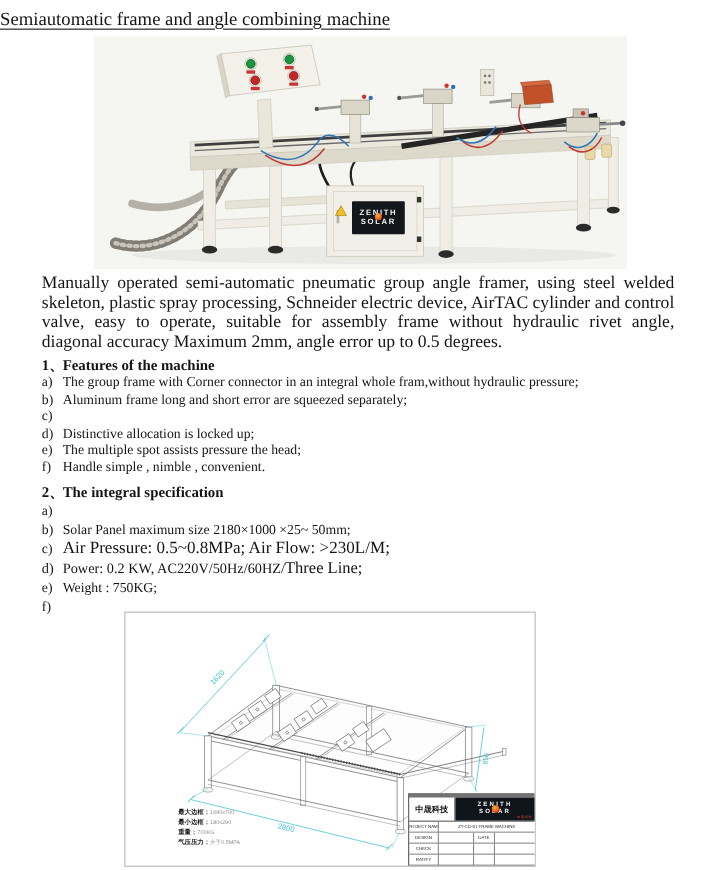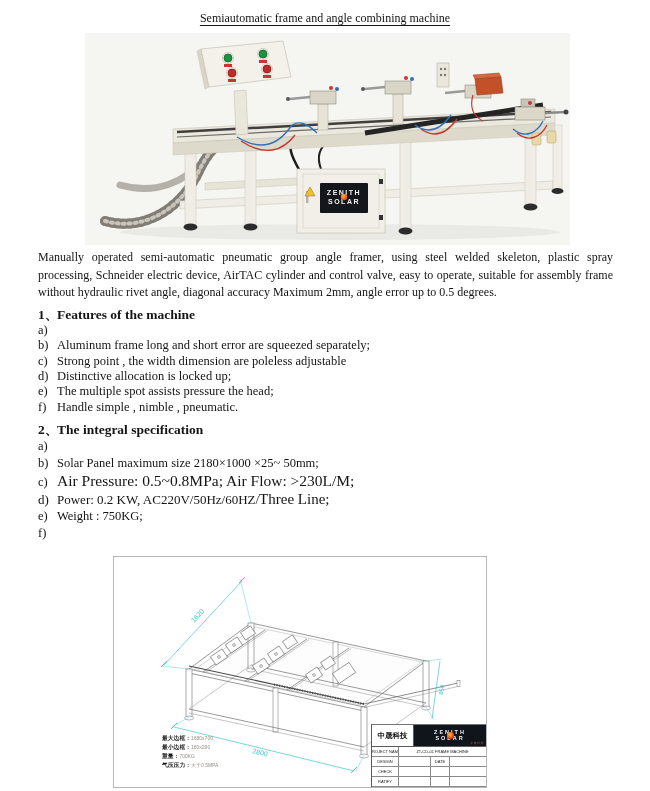--- a/index.html
+++ b/index.html
@@ -1,50 +1,50 @@
 <!DOCTYPE html>
 <html><head>
 <meta charset="utf-8">
 <style>
   html,body{margin:0;padding:0;background:#fff;}
   .page{position:relative;width:650px;height:791px;background:#ffffff;overflow:hidden;
         font-family:"Liberation Serif","DejaVu Serif",serif;color:#141414;}
 
   
-  .title{position:absolute;top:7px;left:0;width:100%;text-align:center;font-size:12px;line-height:22px;}
+  .title{position:absolute;top:7px;left:0;width:100%;font-size:17px;line-height:22px;}
   .title span{text-decoration:underline;text-underline-offset:3px;}
 
   
   .photo{position:absolute;left:85px;top:33px;width:485px;height:212px;}
   .photo svg{display:block;width:100%;height:100%;}
 
   
   .content{position:absolute;left:38px;top:249px;width:575px;}
-  .para{font-size:12px;line-height:17.6px;text-align:justify;}
+  .para{font-size:16px;line-height:17.6px;text-align:justify;}
   .sec-head{display:flex;font-size:13.5px;font-weight:bold;line-height:16px;}
   .sec-head.h1{margin-top:5px;}
   .sec-head.h2{margin-top:7px;}
   .sec-head .no{width:19px;flex:none;}
   .feat{display:flex;font-size:12.5px;line-height:15.4px;}
   .feat .marker{width:19px;flex:none;}
   .spec{display:flex;font-size:12.5px;line-height:17px;align-items:baseline;}
   .spec .marker{width:19px;flex:none;}
   .spec.large{font-size:15.5px;}
   .spec.large .marker{font-size:12.5px;}
   .spec.med{font-size:13px;}
   .spec .xl{font-size:15px;}
 
   
   .drawing{position:absolute;left:113px;top:556px;width:372px;height:230px;
            border:1px solid #b6b6b6;background:#fff;}
   .drawing svg{display:block;width:100%;height:100%;}
 
   
   .tblock{position:absolute;right:0;bottom:0;width:114px;height:62px;background:#fff;
-          border-left:1px solid #5a5a5a;border-top:1px solid #737373;
+          border-left:1px solid #5a5a5a;border-top:4px solid #737373;
           font-family:"Liberation Sans","DejaVu Sans",sans-serif;}
   .tb-top{display:flex;height:22px;border-bottom:1px solid #5a5a5a;box-sizing:border-box;}
   .tb-company{width:42px;flex:none;border-right:1px solid #5a5a5a;box-sizing:border-box;
               display:flex;align-items:center;justify-content:center;font-size:7.5px;font-weight:bold;color:#111;}
   .tb-logo{flex:1;background:#10141b;position:relative;display:flex;flex-direction:column;
            align-items:center;justify-content:center;overflow:hidden;}
   .tb-logo .l1,.tb-logo .l2{color:#f2f2f2;font-weight:bold;font-size:5.5px;line-height:5.5px;letter-spacing:2px;}
   .tb-dot{position:absolute;left:50%;top:50%;width:7px;height:7px;margin:-3.5px 0 0 -3.5px;border-radius:50%;
           background:radial-gradient(circle at 40% 35%, #ffb53e, #e23d0e 70%);}
   .tb-sub{position:absolute;right:2px;bottom:1px;font-size:3px;color:#e05030;letter-spacing:.5px;}
@@ -188,40 +188,40 @@
   <div class="content">
     <div class="para">Manually operated semi-automatic pneumatic group angle framer, using steel welded skeleton, plastic spray processing, Schneider electric device, AirTAC cylinder and control valve, easy to operate, suitable for assembly frame without hydraulic rivet angle, diagonal accuracy Maximum 2mm, angle error up to 0.5 degrees.</div>
 
     <div class="sec-head h1">
       <span class="no">1、</span>
       <span>Features of the machine</span>
     </div>
 
     <div class="feat">
       <span class="marker">a)</span>
+      <span>The group frame with Corner connector in an integral whole fram,without hydraulic pressure;</span>
     </div>
     <div class="feat">
       <span class="marker">b)</span>
       <span>Aluminum frame long and short error are squeezed separately;</span>
     </div>
     <div class="feat">
       <span class="marker">c)</span>
-      <span>Strong point , the width dimension are poleless adjustable</span>
     </div>
     <div class="feat">
       <span class="marker">d)</span>
       <span>Distinctive allocation is locked up;</span>
     </div>
     <div class="feat">
       <span class="marker">e)</span>
       <span>The multiple spot assists pressure the head;</span>
     </div>
     <div class="feat">
       <span class="marker">f)</span>
-      <span>Handle simple , nimble , pneumatic.</span>
+      <span>Handle simple , nimble , convenient.</span>
     </div>
 
     <div class="sec-head h2">
       <span class="no">2、</span>
       <span>The integral specification</span>
     </div>
 
     <div class="spec">
       <span class="marker">a)</span>
     </div>

